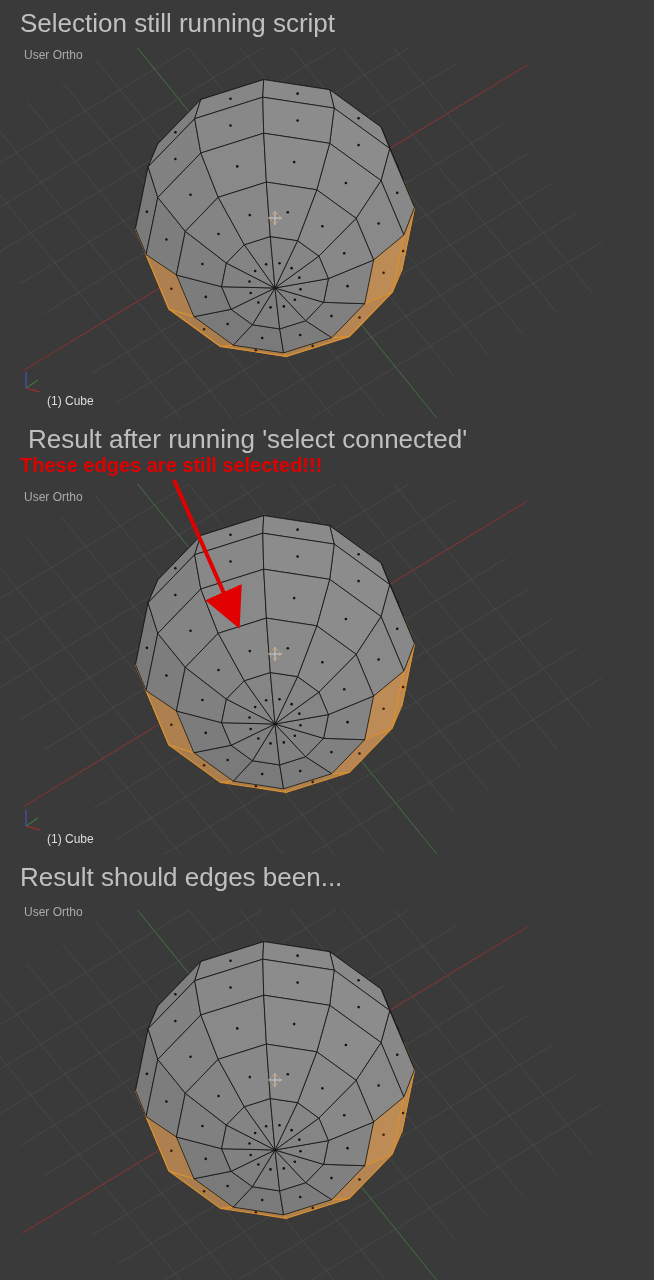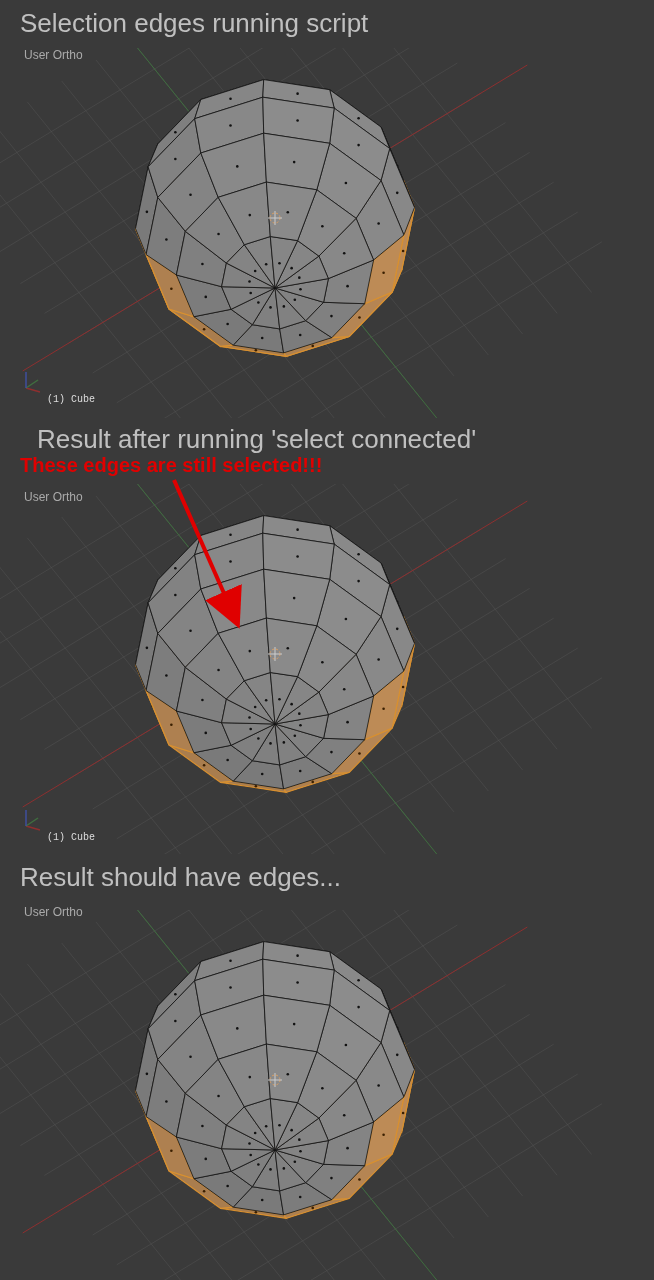--- a/index.html
+++ b/index.html
@@ -24,39 +24,38 @@
     color: #e00000;
     font-weight: bold;
   }
   .vlabel {
     position: absolute;
     font-size: 12px;
     color: #aaa;
   }
   .cubelabel {
     position: absolute;
-    font-size: 10px;
+    font-size: 12px;
     color: #ddd;
-    font-family: Liberation Mono, monospace;
   }
   .viewport {
     position: absolute;
     width: 654px;
     height: 370px;
   }
   .axis-gizmo {
     position:absolute;
     width:24px;
     height:24px;
   }
 </style>
 </head>
 <body>
 
-<div class="title" style="left:20px; top:8px;">Selection edges running script</div>
+<div class="title" style="left:20px; top:8px;">Selection still running script</div>
 <div class="vlabel" style="left:24px; top:48px;">User Ortho</div>
 <div class="viewport" style="top:48px;">
   <svg id="vp1" width="654" height="370">
       <line x1="-41.56319126115187" y1="95.54323768846429" x2="247.51933265977536" y2="453.0841035662404" stroke="#555" stroke-width="0.5"></line>
       <line x1="-51.877366794545594" y1="146.20104397041612" x2="360.9752635271062" y2="-104.15176553522952" stroke="#555" stroke-width="0.5"></line>
       <line x1="-7.158805401014263" y1="74.68050356299382" x2="281.923718519913" y2="432.22136944076993" stroke="#555" stroke-width="0.5"></line>
       <line x1="-27.78715646780165" y1="175.99611612689745" x2="385.0654738538502" y2="-74.35669337874822" stroke="#555" stroke-width="0.5"></line>
       <line x1="27.245580459123403" y1="53.81776943752335" x2="316.32810438005066" y2="411.35863531529947" stroke="#555" stroke-width="0.5"></line>
       <line x1="-3.6969461410577082" y1="205.7911882833788" x2="409.1556841805941" y2="-44.56162122226684" stroke="#555" stroke-width="0.5"></line>
       <line x1="61.64996631926107" y1="32.9550353120529" x2="350.7324902401883" y2="390.49590118982894" stroke="#555" stroke-width="0.5"></line>
@@ -235,21 +234,21 @@
 </div>
 <div class="axis-gizmo" style="left:20px; top:370px;">
   <svg width="24" height="24">
     <line x1="6" y1="18" x2="20" y2="22" stroke="#8e2f2f" stroke-width="1.5"></line>
     <line x1="6" y1="18" x2="18" y2="10" stroke="#3f6e3f" stroke-width="1.5"></line>
     <line x1="6" y1="18" x2="6" y2="2" stroke="#3f4f9e" stroke-width="1.5"></line>
   </svg>
 </div>
 <div class="cubelabel" style="left:47px; top:394px;">(1) Cube</div>
 
-<div class="title" style="left:37px; top:424px;">Result after running 'select connected'</div>
+<div class="title" style="left:28px; top:424px;">Result after running 'select connected'</div>
 <div class="warning" style="left:20px; top:454px;">These edges are still selected!!!</div>
 <div class="vlabel" style="left:24px; top:490px;">User Ortho</div>
 <div class="viewport" style="top:484px;">
   <svg id="vp2" width="654" height="370">
       <line x1="-41.56319126115187" y1="95.54323768846429" x2="247.51933265977536" y2="453.0841035662404" stroke="#555" stroke-width="0.5"></line>
       <line x1="-51.877366794545594" y1="146.20104397041612" x2="360.9752635271062" y2="-104.15176553522952" stroke="#555" stroke-width="0.5"></line>
       <line x1="-7.158805401014263" y1="74.68050356299382" x2="281.923718519913" y2="432.22136944076993" stroke="#555" stroke-width="0.5"></line>
       <line x1="-27.78715646780165" y1="175.99611612689745" x2="385.0654738538502" y2="-74.35669337874822" stroke="#555" stroke-width="0.5"></line>
       <line x1="27.245580459123403" y1="53.81776943752335" x2="316.32810438005066" y2="411.35863531529947" stroke="#555" stroke-width="0.5"></line>
       <line x1="-3.6969461410577082" y1="205.7911882833788" x2="409.1556841805941" y2="-44.56162122226684" stroke="#555" stroke-width="0.5"></line>
@@ -429,21 +428,21 @@
 </div>
 <div class="axis-gizmo" style="left:20px; top:808px;">
   <svg width="24" height="24">
     <line x1="6" y1="18" x2="20" y2="22" stroke="#8e2f2f" stroke-width="1.5"></line>
     <line x1="6" y1="18" x2="18" y2="10" stroke="#3f6e3f" stroke-width="1.5"></line>
     <line x1="6" y1="18" x2="6" y2="2" stroke="#3f4f9e" stroke-width="1.5"></line>
   </svg>
 </div>
 <div class="cubelabel" style="left:47px; top:832px;">(1) Cube</div>
 
-<div class="title" style="left:20px; top:862px;">Result should have edges...</div>
+<div class="title" style="left:20px; top:862px;">Result should edges been...</div>
 <div class="vlabel" style="left:24px; top:905px;">User Ortho</div>
 <div class="viewport" style="top:910px;">
   <svg id="vp3" width="654" height="370">
       <line x1="-41.56319126115187" y1="95.54323768846429" x2="247.51933265977536" y2="453.0841035662404" stroke="#555" stroke-width="0.5"></line>
       <line x1="-51.877366794545594" y1="146.20104397041612" x2="360.9752635271062" y2="-104.15176553522952" stroke="#555" stroke-width="0.5"></line>
       <line x1="-7.158805401014263" y1="74.68050356299382" x2="281.923718519913" y2="432.22136944076993" stroke="#555" stroke-width="0.5"></line>
       <line x1="-27.78715646780165" y1="175.99611612689745" x2="385.0654738538502" y2="-74.35669337874822" stroke="#555" stroke-width="0.5"></line>
       <line x1="27.245580459123403" y1="53.81776943752335" x2="316.32810438005066" y2="411.35863531529947" stroke="#555" stroke-width="0.5"></line>
       <line x1="-3.6969461410577082" y1="205.7911882833788" x2="409.1556841805941" y2="-44.56162122226684" stroke="#555" stroke-width="0.5"></line>
       <line x1="61.64996631926107" y1="32.9550353120529" x2="350.7324902401883" y2="390.49590118982894" stroke="#555" stroke-width="0.5"></line>

